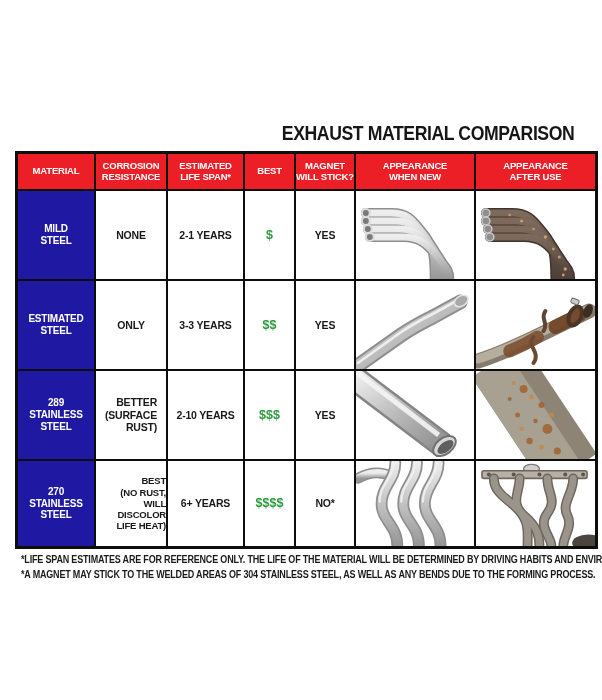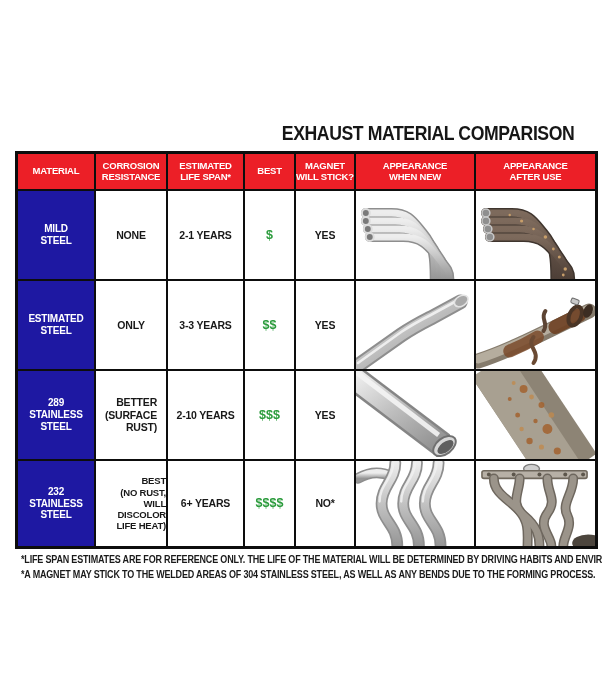--- a/index.html
+++ b/index.html
@@ -230,21 +230,21 @@
             <circle cx="76" cy="44" r="2.8"></circle>
             <circle cx="46" cy="58" r="2.2"></circle>
           <circle cx="66" cy="76" r="2.6"></circle>
             <circle cx="38" cy="12" r="2"></circle>
         </g>
       </svg>
     </div>
   </div>
 
   <div class="row">
-    <div class="cell material">232
+    <div class="cell material">270
 STAINLESS
 STEEL</div>
     <div class="cell data tight">BEST
 (NO RUST,
 WILL DISCOLOR
 LIFE HEAT)</div>
     <div class="cell data">6+ YEARS</div>
     <div class="cell cost">$$$$</div>
     <div class="cell data">NO*</div>
     <div class="cell photo">

